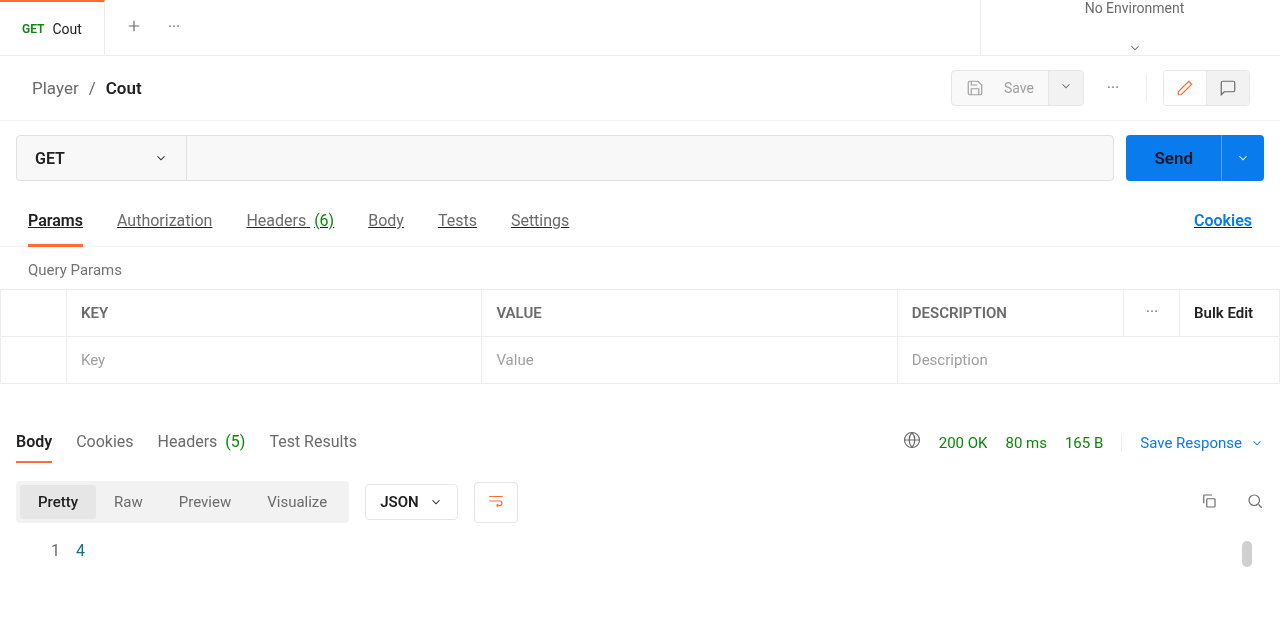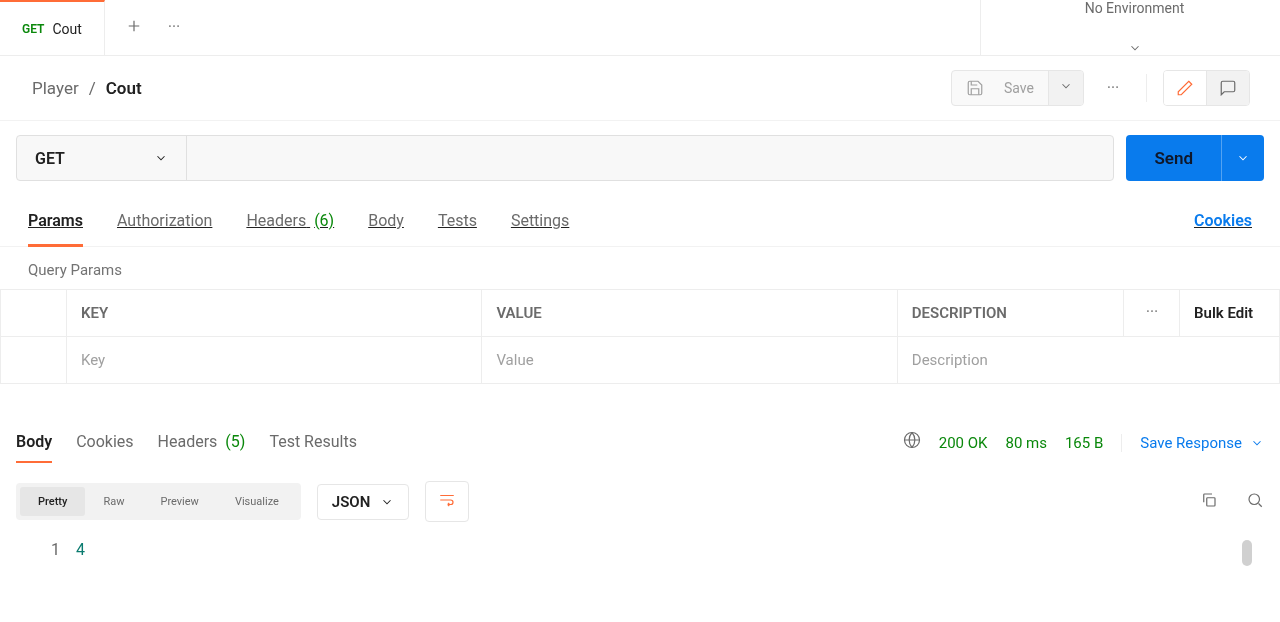--- a/index.html
+++ b/index.html
@@ -66,21 +66,21 @@
 .resp-tab.active { color:#212121; font-weight:600; }
 .resp-tab.active::after { content:''; position:absolute; left:0; right:0; bottom:0; height:2px; background:#ff6c37; }
 .resp-tab .count { color:#0a880b; margin-left:4px; }
 .resp-right { margin-left:auto; display:flex; align-items:flex-end; gap:18px; }
 .globe { color:#6b6b6b; }
 .stat { color:#0a880b; font-size:15px; }
 .save-resp { color:#097bed; font-weight:400; font-size:15px; cursor:pointer; display:flex; align-items:center; gap:8px; border-left:1px solid #ededed; padding-left:18px; }
 
 .view-row { display:flex; align-items:center; gap:16px; padding: 18px 16px; }
 .seg { display:flex; background:#f2f2f2; border-radius:4px; padding:4px; }
-.seg-btn { padding:8px 18px; border-radius:3px; color:#6b6b6b; font-size:11px; cursor:pointer; }
+.seg-btn { padding:8px 18px; border-radius:3px; color:#6b6b6b; font-size:15px; cursor:pointer; }
 .seg-btn.active { background:#e6e6e6; color:#212121; font-weight:500; }
 .format-sel { display:flex; align-items:center; gap:10px; border:1px solid #e6e6e6; border-radius:4px; padding:8px 14px; font-weight:600; font-size:15px; cursor:pointer; }
 .wrap-btn { border:1px solid #e6e6e6; border-radius:4px; padding:9px 12px; cursor:pointer; color:#ff6c37; }
 .view-right { margin-left:auto; display:flex; gap:28px; color:#6b6b6b; }
 .view-right span { cursor:pointer; }
 
 .code-area { display:flex; padding: 0 16px 20px 46px; font-family: Menlo, Consolas, monospace; font-size:16px; position:relative; }
 .gutter { color:#6b6b6b; width:30px; text-align:right; padding-right:16px; }
 .code-val { color:#0a7b6f; }
 .code-scrollbar { position:absolute; right:28px; top:0; width:10px; height:26px; background:#d0d0d0; border-radius:5px; }

